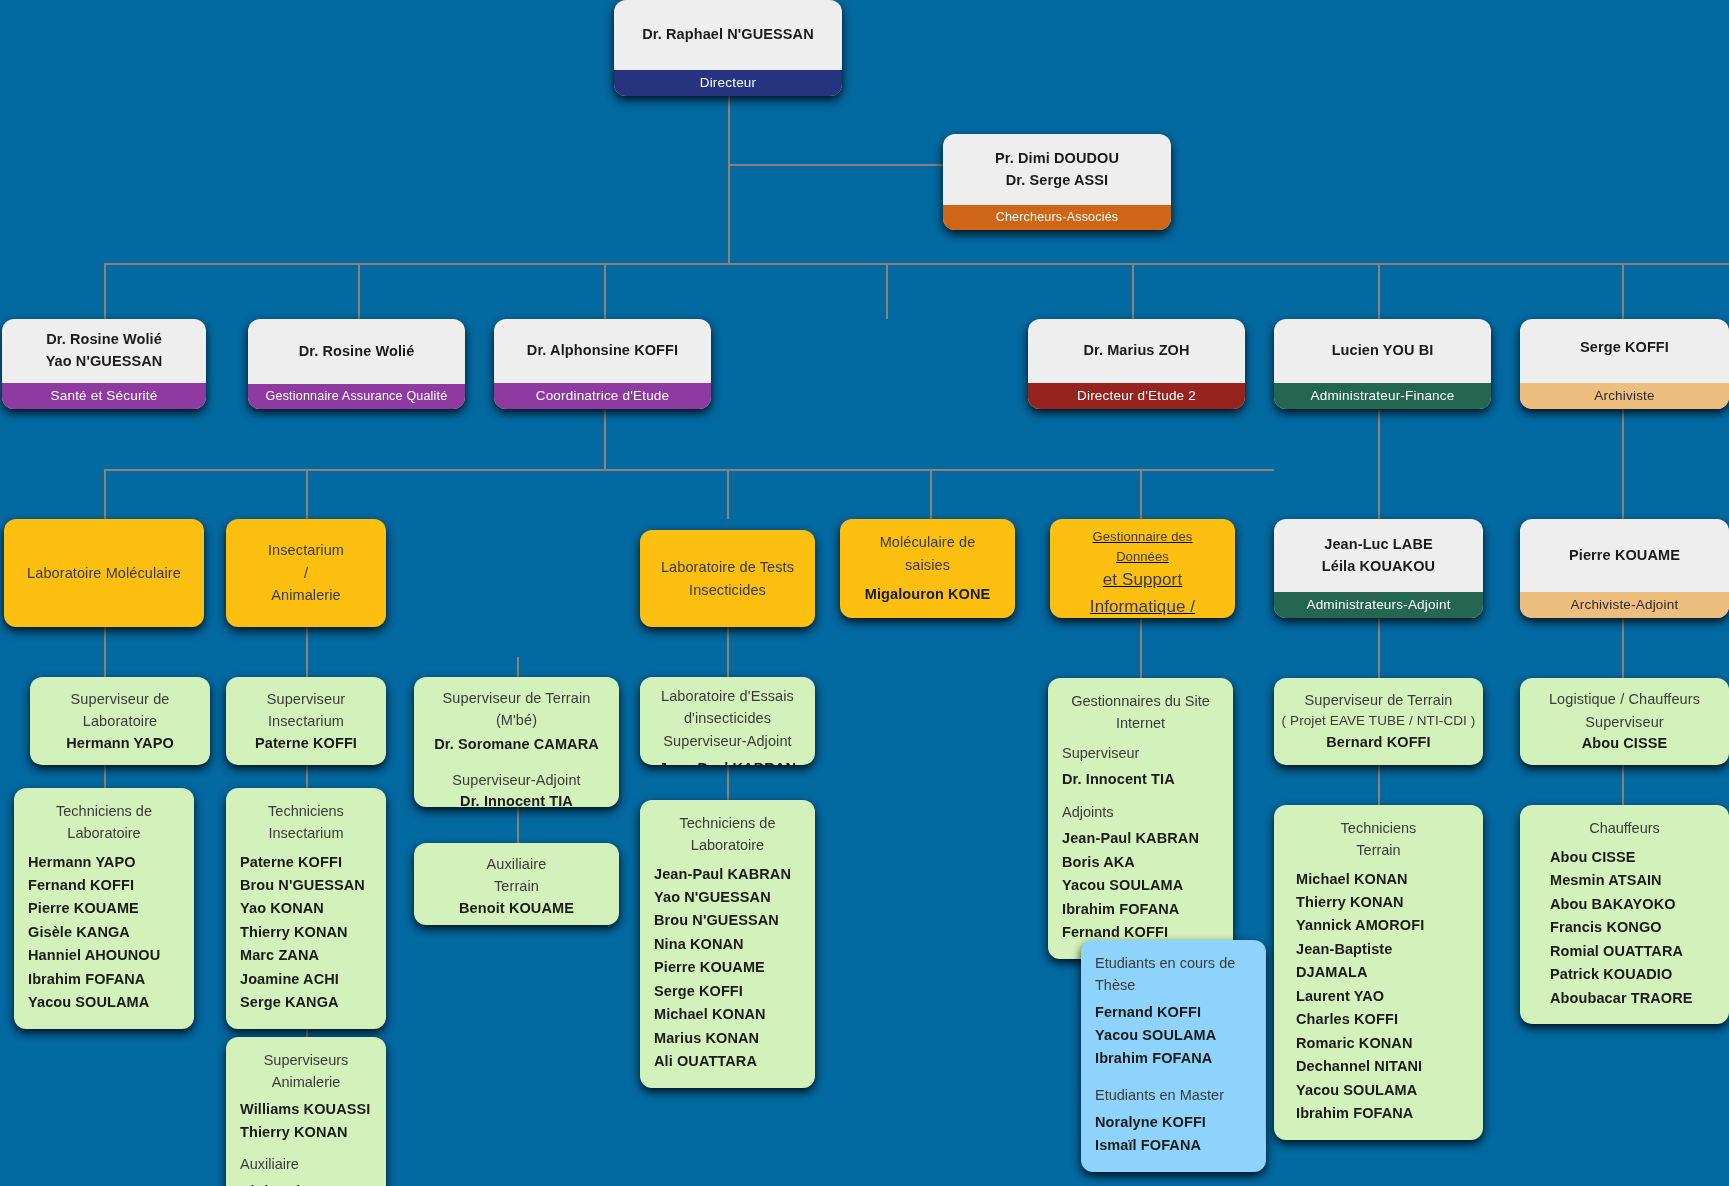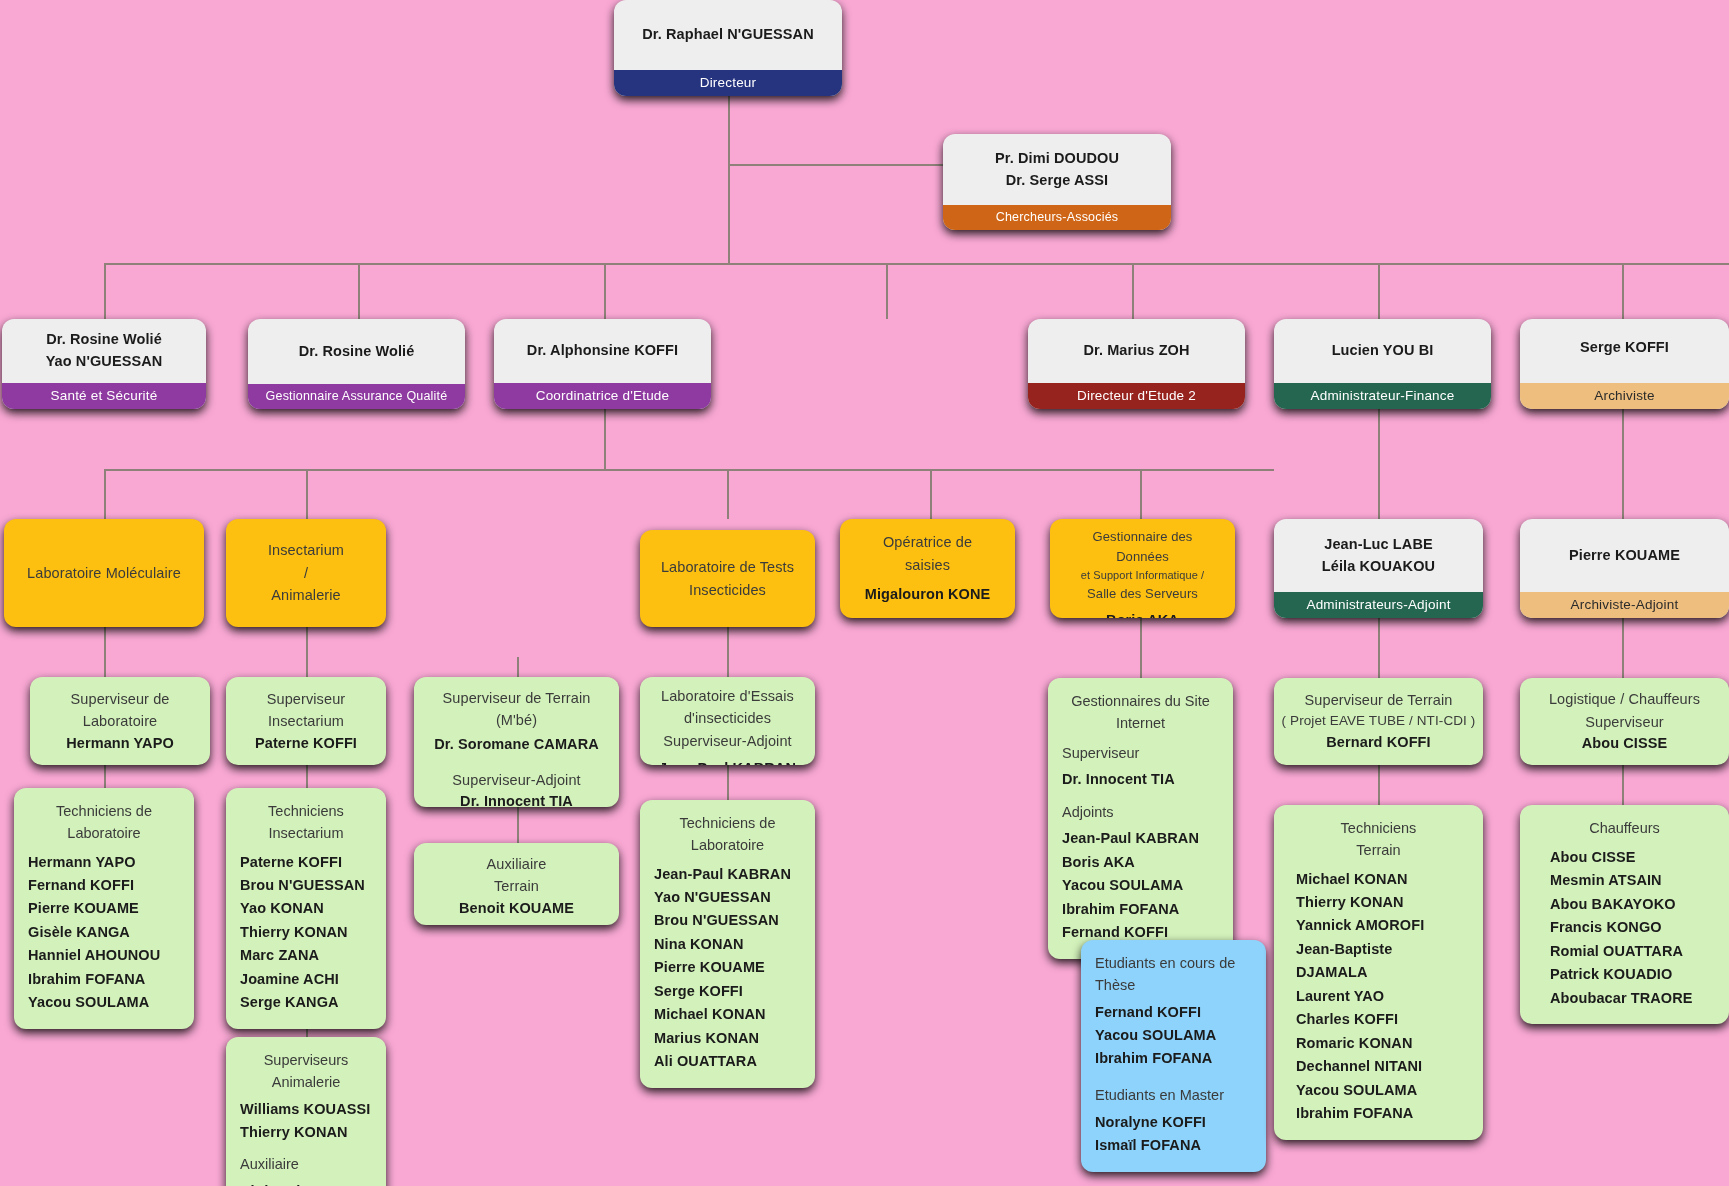--- a/index.html
+++ b/index.html
@@ -5,21 +5,21 @@
   * { box-sizing: border-box; margin: 0; padding: 0; }
   html, body {
     width: 1729px; height: 1186px;
     background: #000;
     font-family: "Liberation Sans", sans-serif;
     overflow: hidden;
   }
   #chart {
     position: relative;
     width: 1729px; height: 1186px;
-    background: #f9a8d4;
+    background: #0369a1;
   }
 
   
   .ln {
     position: absolute;
     background: #8d8179;
     z-index: 1;
   }
 
   
@@ -230,30 +230,30 @@
 
   <div class="card gold" style="left:640px; top:530px; width:175px; height:97px;">
     <div class="body">
       <div class="role">Laboratoire de Tests</div>
       <div class="role">Insecticides</div>
     </div>
   </div>
 
   <div class="card gold" style="left:840px; top:519px; width:175px; height:99px;">
     <div class="body">
-      <div class="role">Opératrice de</div>
+      <div class="role">Moléculaire de</div>
       <div class="role">saisies</div>
       <div class="name" style="margin-top:8px;">Migalouron KONE</div>
     </div>
   </div>
 
   <div class="card gold" style="left:1050px; top:519px; width:185px; height:99px;">
-    <div class="body" style="padding:8px 21px;">
+    <div class="body" style="padding:8px 21px;text-decoration:underline;">
       <div class="role" style="font-size:13px;">Gestionnaire des Données</div>
-      <div class="role" style="font-size:11px;">et Support Informatique /</div>
+      <div class="role" style="font-size:17px;">et Support Informatique /</div>
       <div class="role" style="font-size:13px;">Salle des Serveurs</div>
       <div class="name" style="margin-top:6px;">Boris AKA</div>
     </div>
   </div>
 
   <div class="card grey" style="left:1274px; top:519px; width:209px; height:99px;">
     <div class="body">
       <div class="name">Jean-Luc LABE</div>
       <div class="name">Léila KOUAKOU</div>
     </div>

